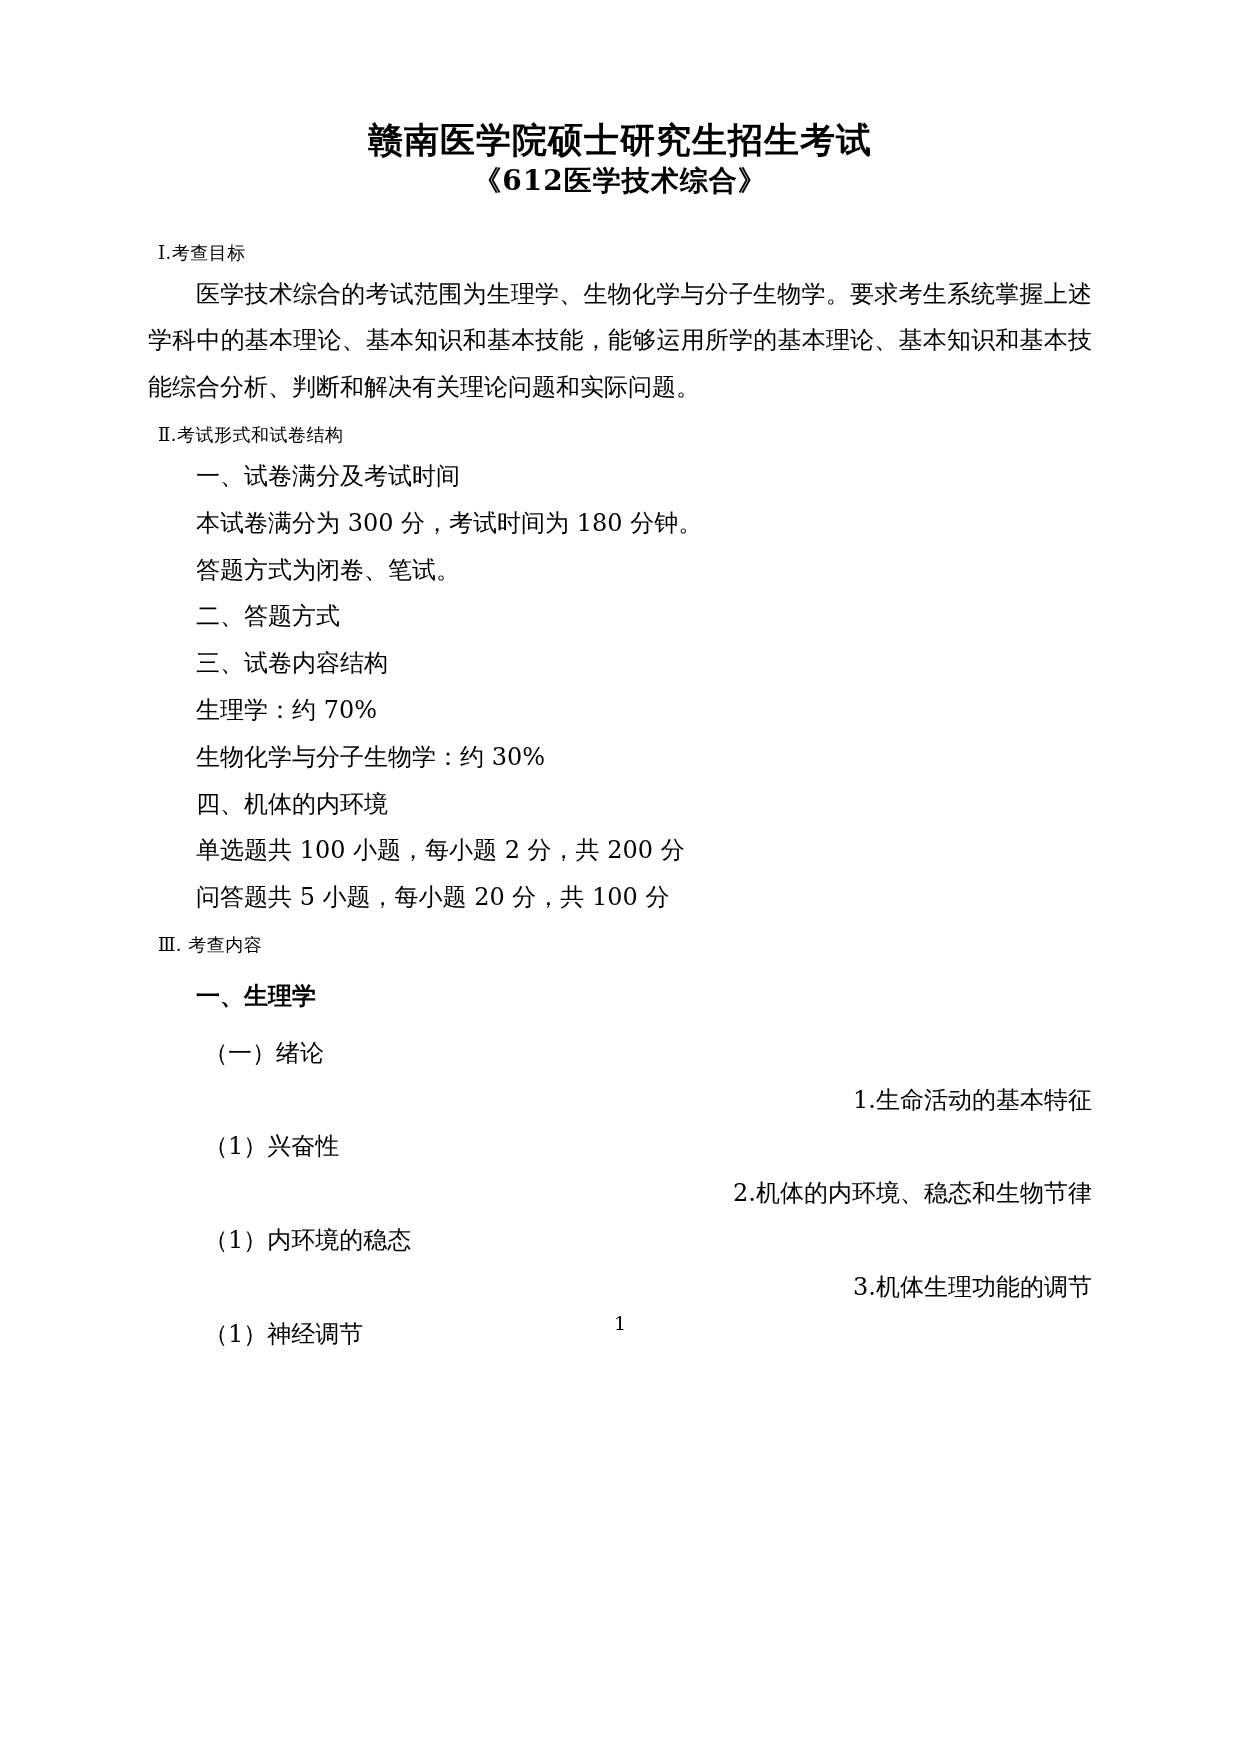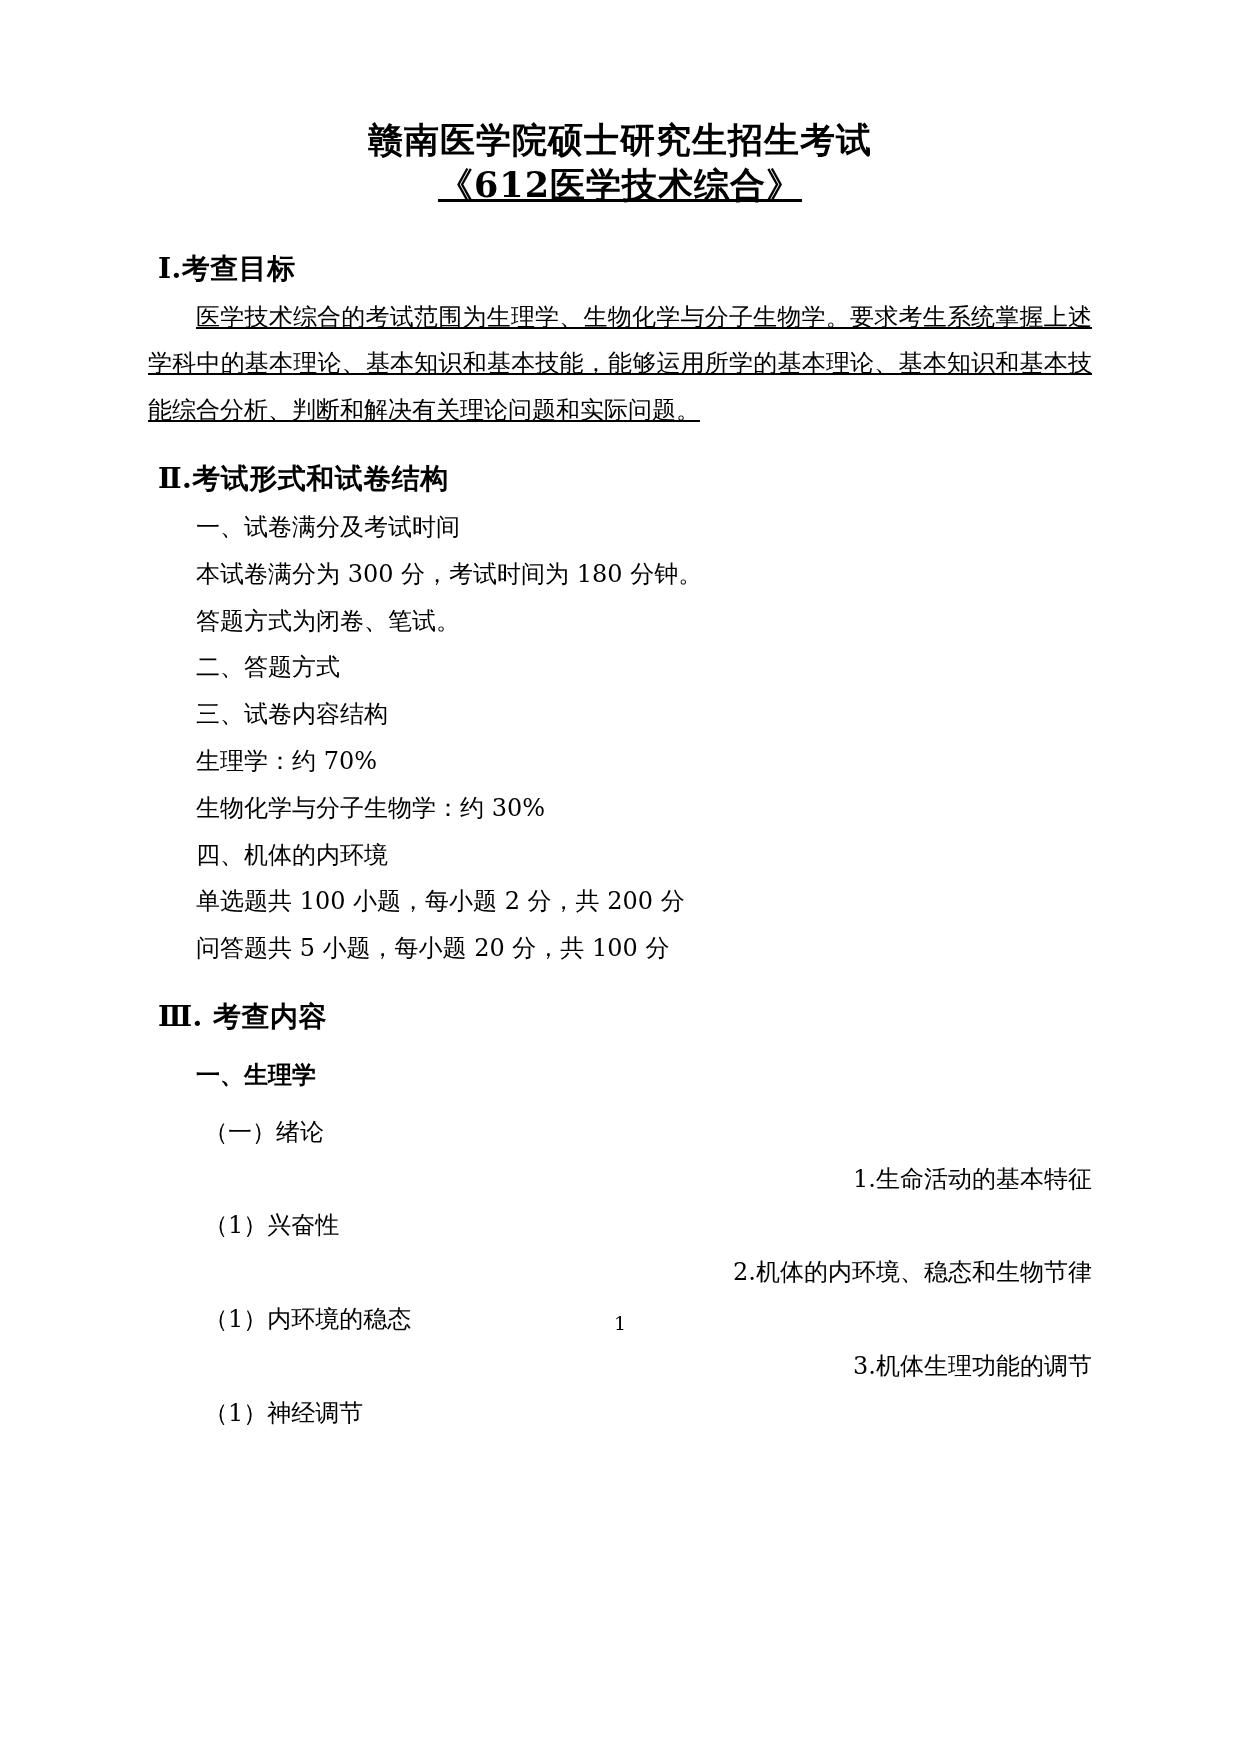--- a/index.html
+++ b/index.html
@@ -27,37 +27,35 @@
     font-weight: bold;
     line-height: 1.28;
     margin-bottom: 42px;
   }
   .title-line-1,
   .title-line-2 {
     font-size: 35px;
     letter-spacing: 1px;
   }
   .title-line-3 {
-    font-size: 35px;
+    font-size: 28px;
     letter-spacing: 1px;
-    text-decoration: underline;
   }
   .section-head {
-    font-size: 28px;
-    font-weight: bold;
-    margin: 26px 0 6px 10px;
+    font-size: 18px;
+    font-weight: normal;
+    margin: 12px 0 6px 10px;
     letter-spacing: 0.5px;
   }
   .para {
     font-size: 24px;
     line-height: 1.95;
     text-align: justify;
     text-justify: inter-ideograph;
     margin: 0;
-    text-decoration: underline;
   }
   .para.indent {
     text-indent: 48px;
   }
   .line {
     font-size: 24px;
     line-height: 1.95;
     margin: 0;
     padding-left: 48px;
   }

